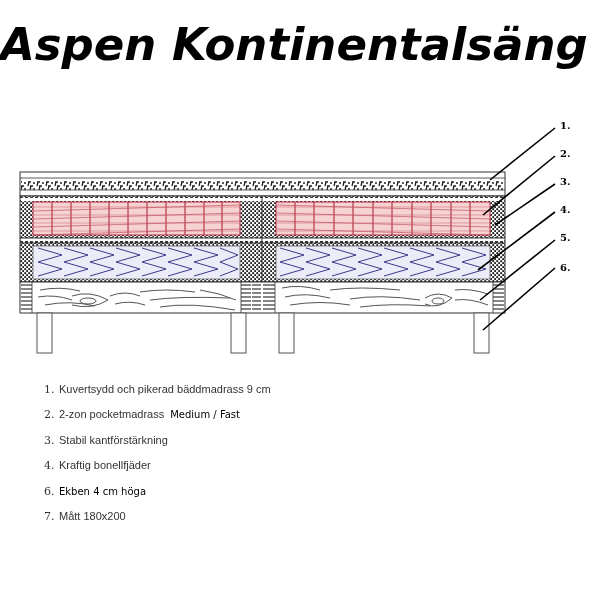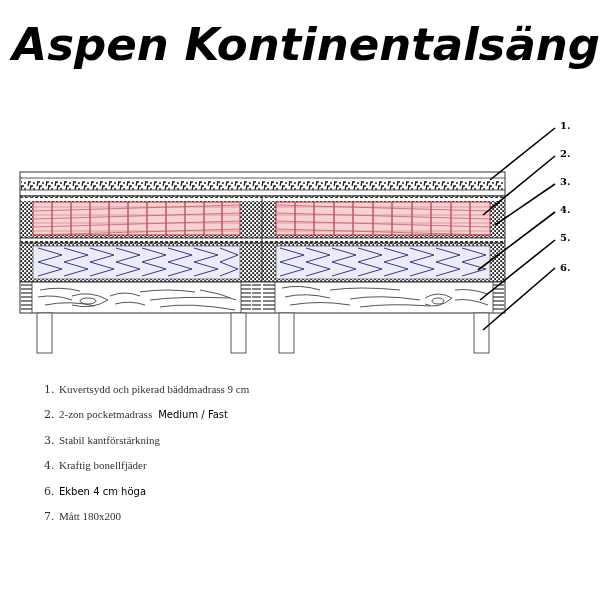--- a/index.html
+++ b/index.html
@@ -1,23 +1,23 @@
 <!DOCTYPE html>
 <html><head>
 <meta charset="utf-8">
 <style>
   html,body{margin:0;padding:0;background:#ffffff;}
   body{width:600px;height:600px;position:relative;overflow:hidden;}
-  .title{position:absolute;left:0;top:18px;width:600px;text-align:right;
+  .title{position:absolute;left:0;top:18px;width:600px;text-align:left;
     font-family:"DejaVu Sans",sans-serif;font-style:italic;font-weight:bold;
     font-size:45px;color:#000;letter-spacing:0px;}
   svg.diagram{position:absolute;left:0;top:0;}
   .legend{position:absolute;left:44px;top:382px;margin:0;padding:0;list-style:none;}
   .legend li{height:25.4px;font-size:12px;color:#333;white-space:nowrap;}
-  .serif{font-family:Liberation Serif, serif;font-size:11px;}
+  .serif{font-family:Liberation Sans, sans-serif;font-size:11px;}
   .sans{font-family:"DejaVu Sans",sans-serif;font-size:10px;color:#000;}
   .num{display:inline-block;width:15px;font-family:"DejaVu Serif",serif;font-size:11px;}
 </style>
 </head>
 <body>
 
 <div class="title">Aspen Kontinentalsäng</div>
 
 <svg class="diagram" width="600" height="600" viewBox="0 0 600 600" xmlns="http://www.w3.org/2000/svg">
   <defs>

